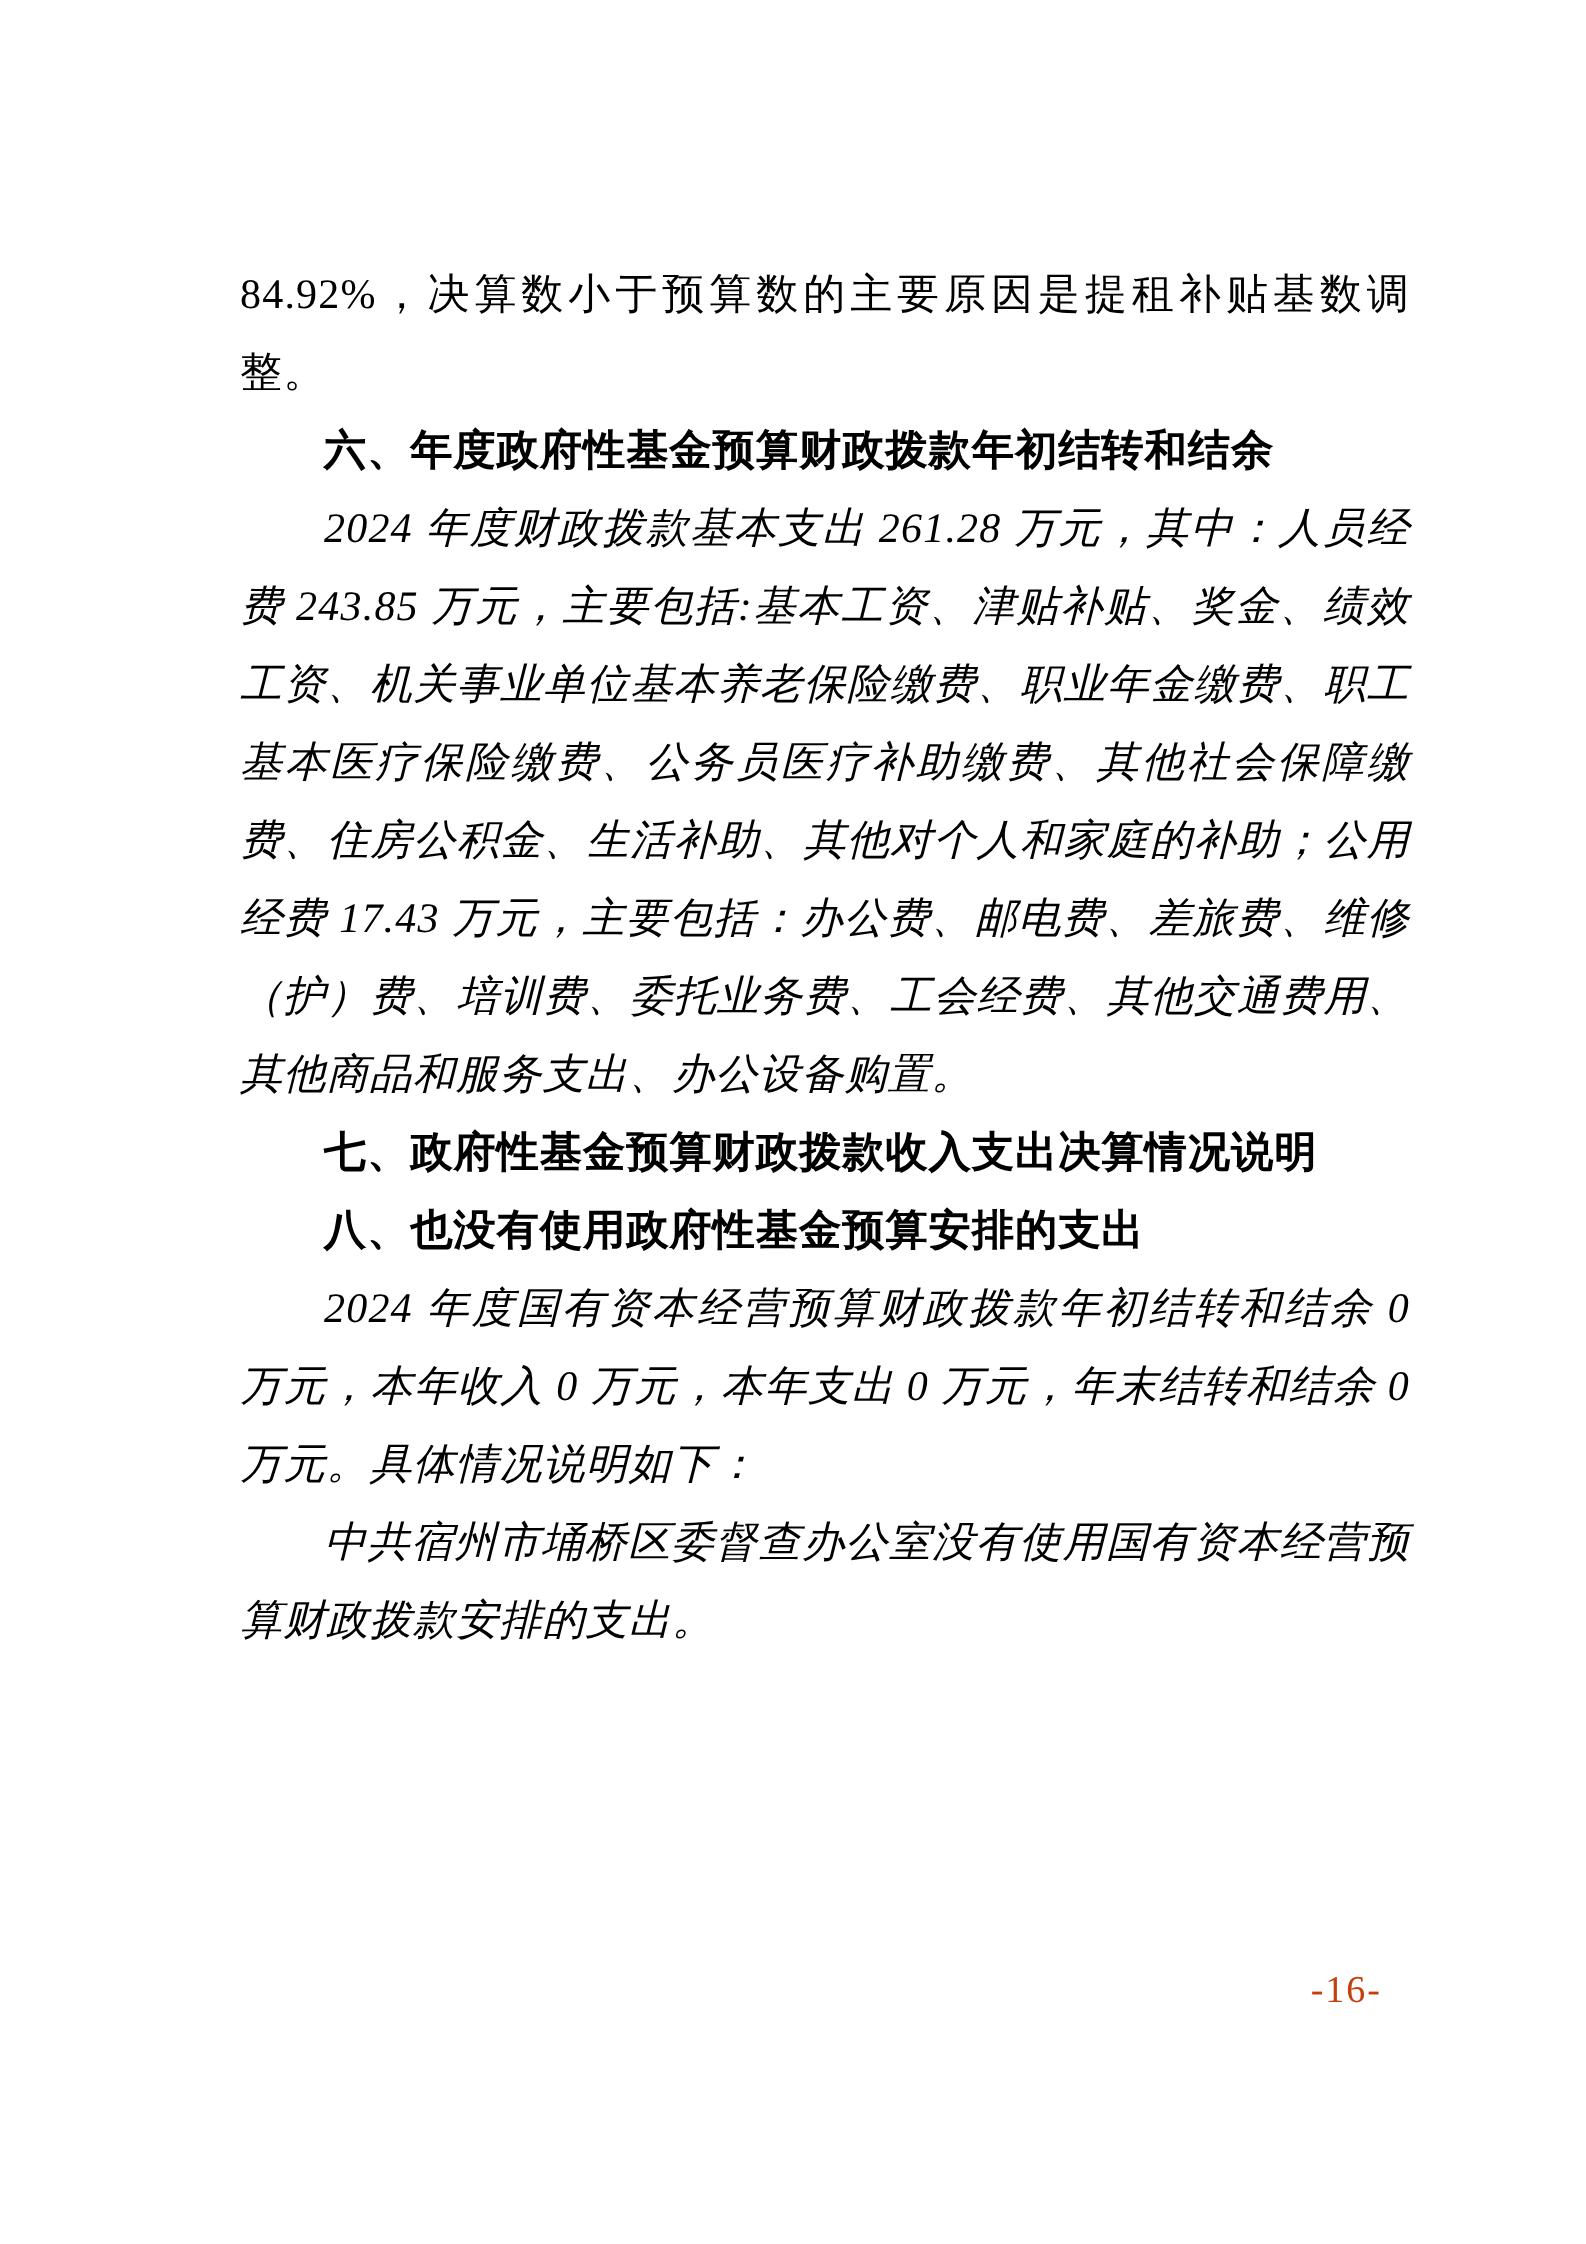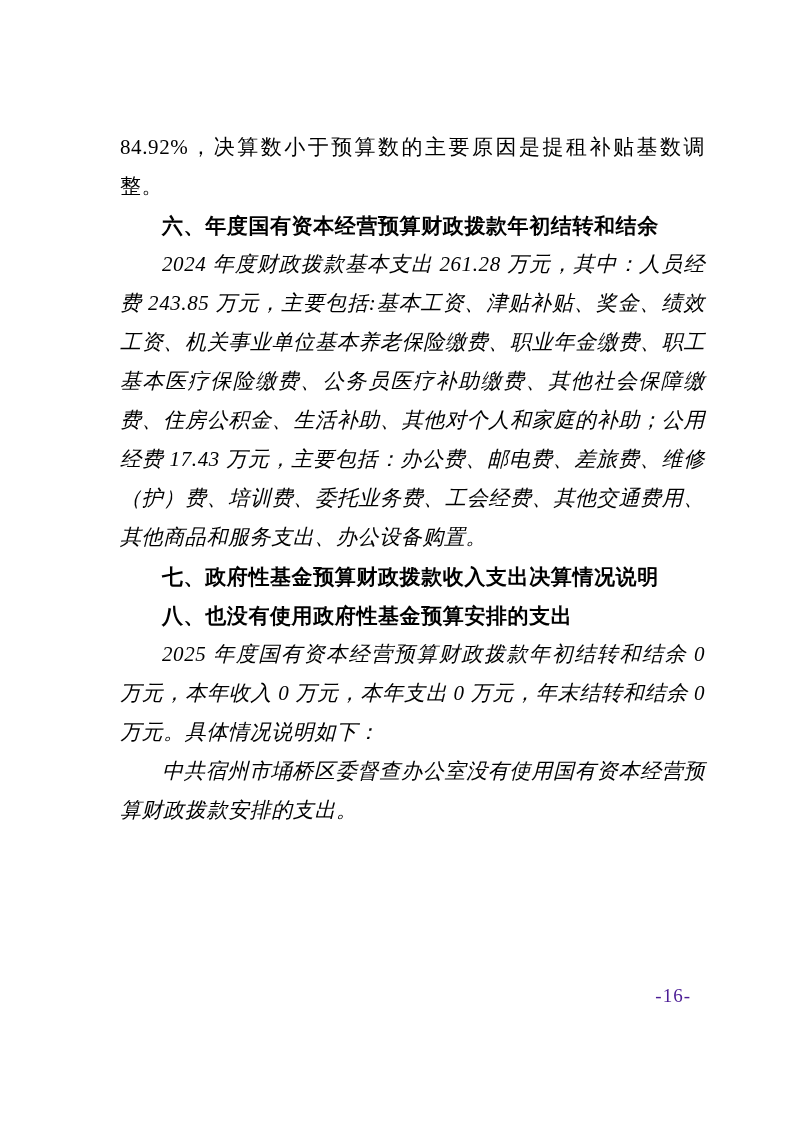--- a/index.html
+++ b/index.html
@@ -46,42 +46,42 @@
       font-family: "Liberation Sans", "DejaVu Sans", sans-serif;
       text-align: justify;
       word-break: break-all;
     }
     .page-number {
       position: absolute;
       right: 102px;
       top: 985px;
       font-size: 19px;
       letter-spacing: 1px;
-      color: #4c1d95;
+      color: #c2410c;
       font-family: "Liberation Serif", "DejaVu Serif", serif;
     }
   </style>
 </head>
 <body>
 
 <div class="page">
   <div class="content">
 
     <p class="para">84.92%，决算数小于预算数的主要原因是提租补贴基数调整。</p>
 
-    <p class="heading">六、年度国有资本经营预算财政拨款年初结转和结余</p>
+    <p class="heading">六、年度政府性基金预算财政拨款年初结转和结余</p>
 
     <p class="para indent">2024 年度财政拨款基本支出 261.28 万元，其中：人员经费 243.85 万元，主要包括:基本工资、津贴补贴、奖金、绩效工资、机关事业单位基本养老保险缴费、职业年金缴费、职工基本医疗保险缴费、公务员医疗补助缴费、其他社会保障缴费、住房公积金、生活补助、其他对个人和家庭的补助；公用经费 17.43 万元，主要包括：办公费、邮电费、差旅费、维修（护）费、培训费、委托业务费、工会经费、其他交通费用、其他商品和服务支出、办公设备购置。</p>
 
     <p class="heading">七、政府性基金预算财政拨款收入支出决算情况说明</p>
 
 
 
     <p class="heading">八、也没有使用政府性基金预算安排的支出</p>
 
-    <p class="para indent">2025 年度国有资本经营预算财政拨款年初结转和结余 0 万元，本年收入 0 万元，本年支出 0 万元，年末结转和结余 0 万元。具体情况说明如下：</p>
+    <p class="para indent">2024 年度国有资本经营预算财政拨款年初结转和结余 0 万元，本年收入 0 万元，本年支出 0 万元，年末结转和结余 0 万元。具体情况说明如下：</p>
 
     <p class="para indent">中共宿州市埇桥区委督查办公室没有使用国有资本经营预算财政拨款安排的支出。</p>
 
   </div>
 
   <div class="page-number">-16-</div>
 </div>
 
 </body></html>

